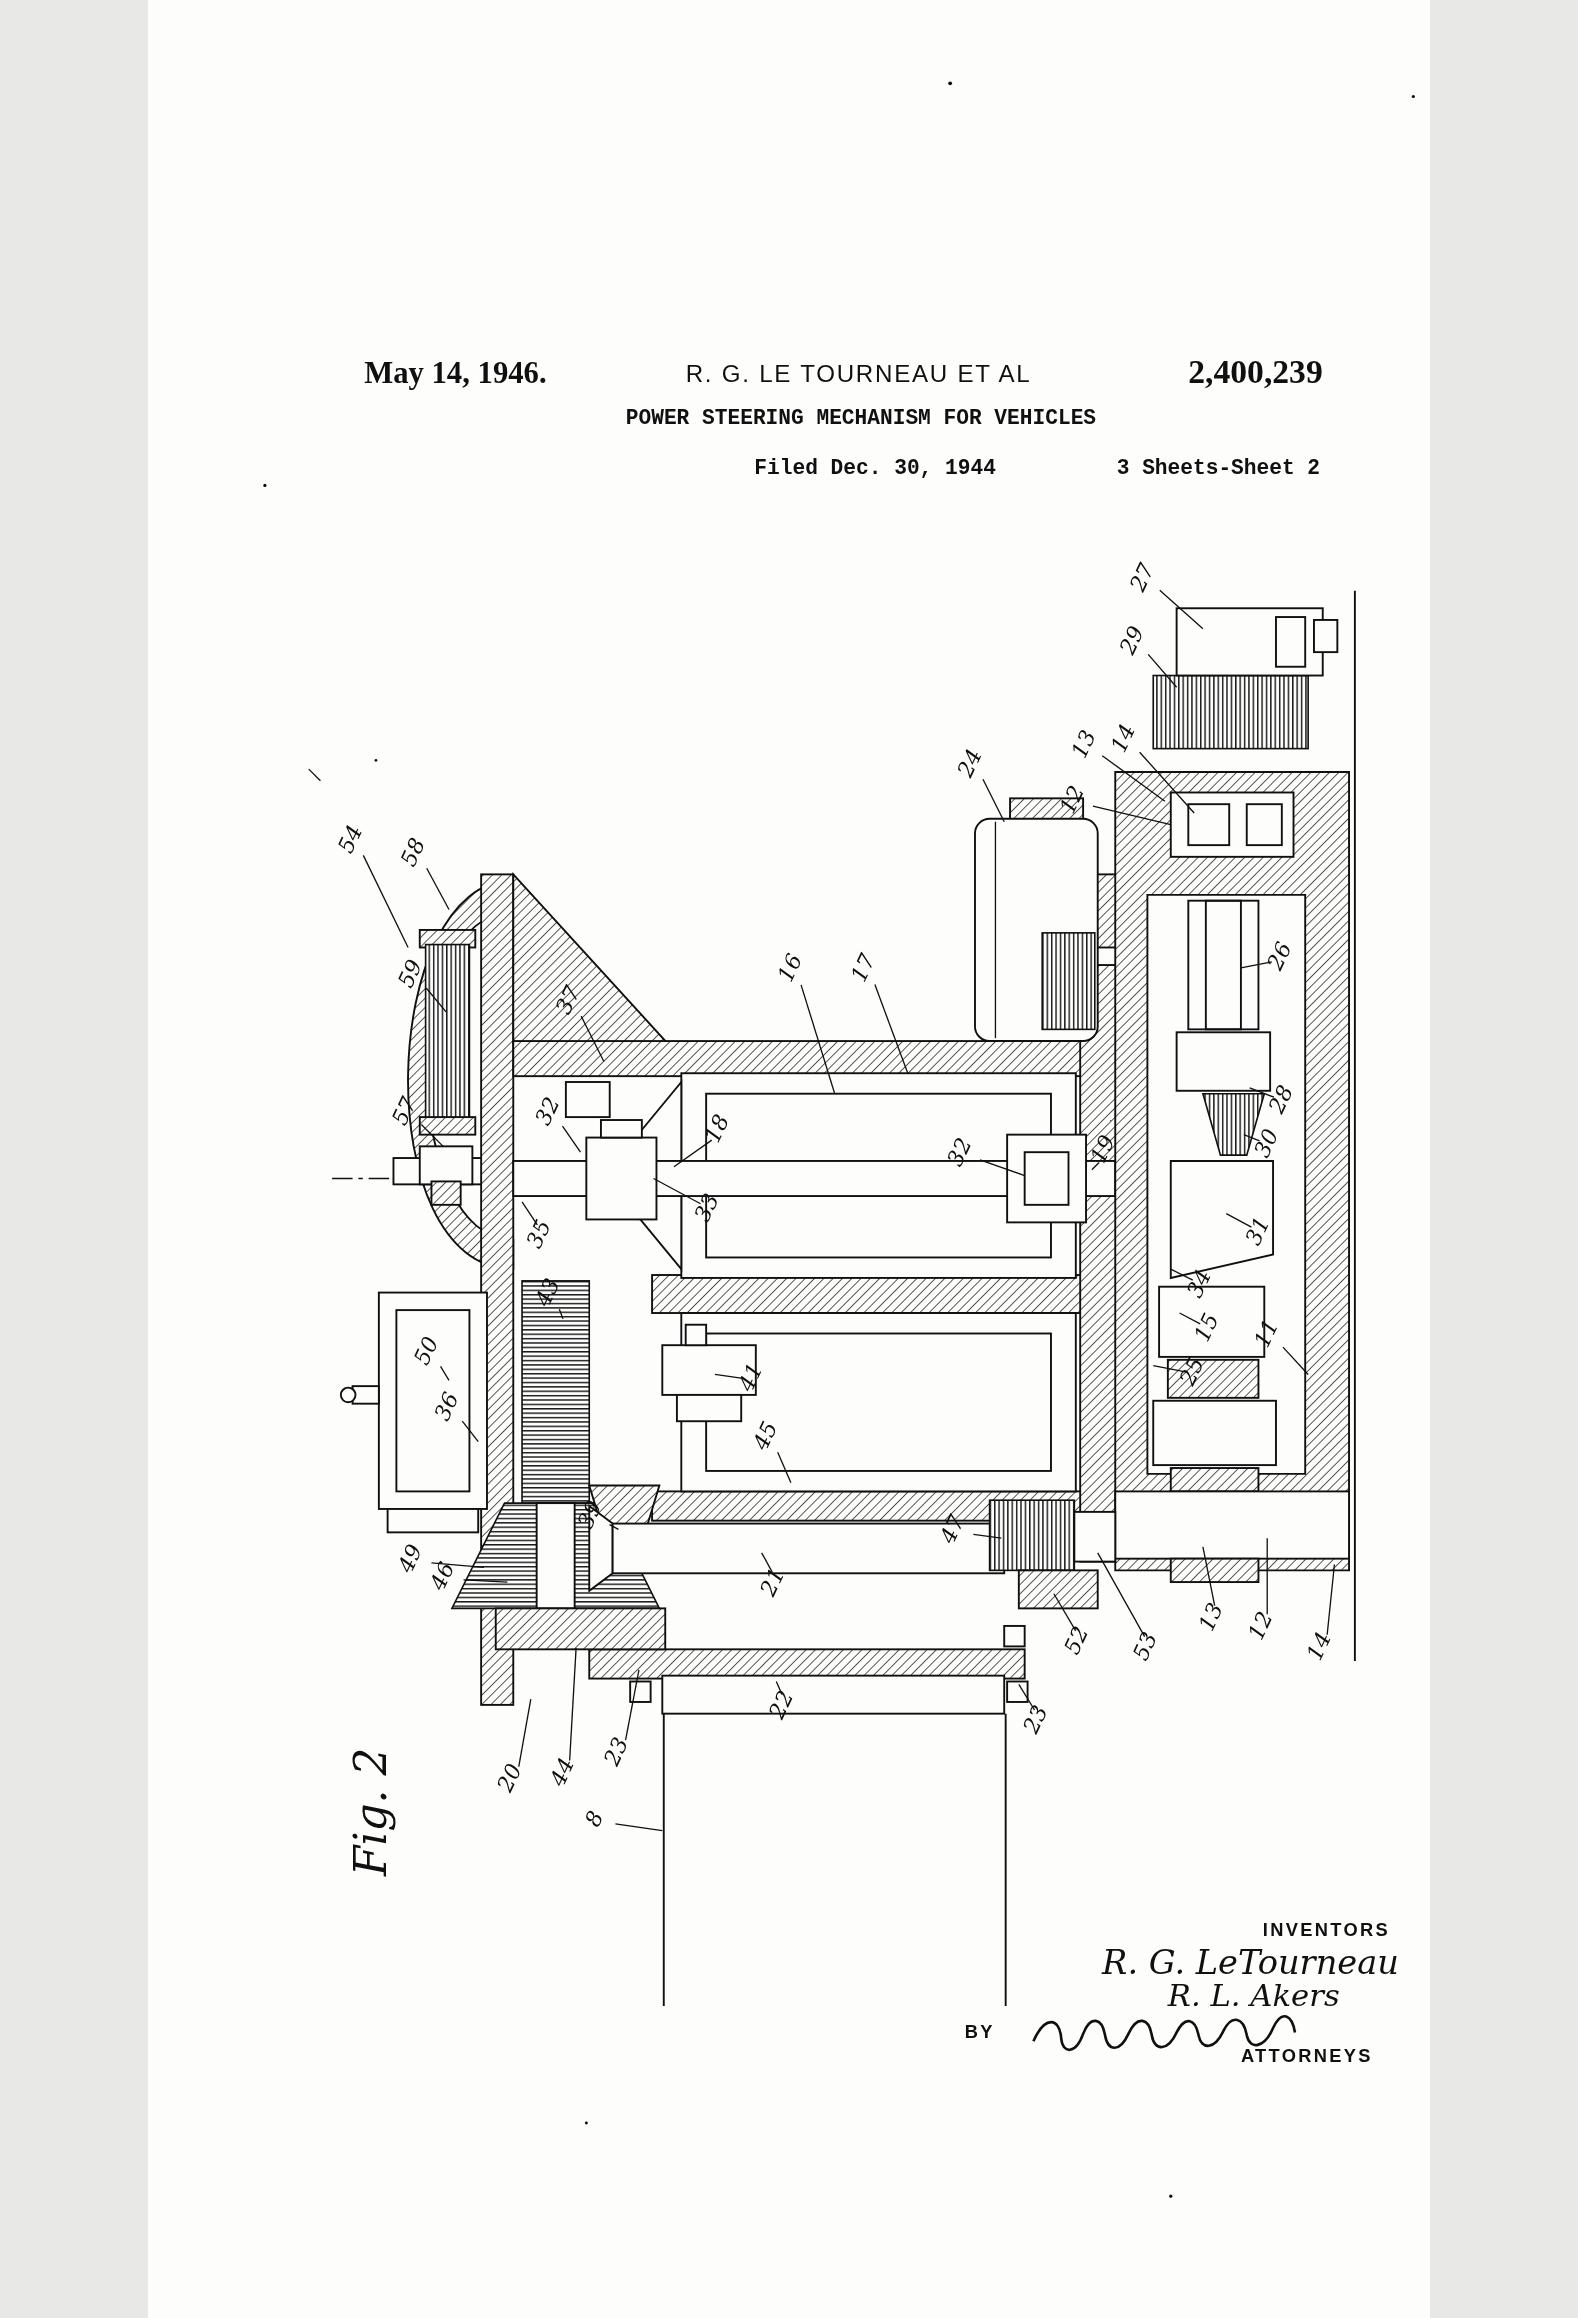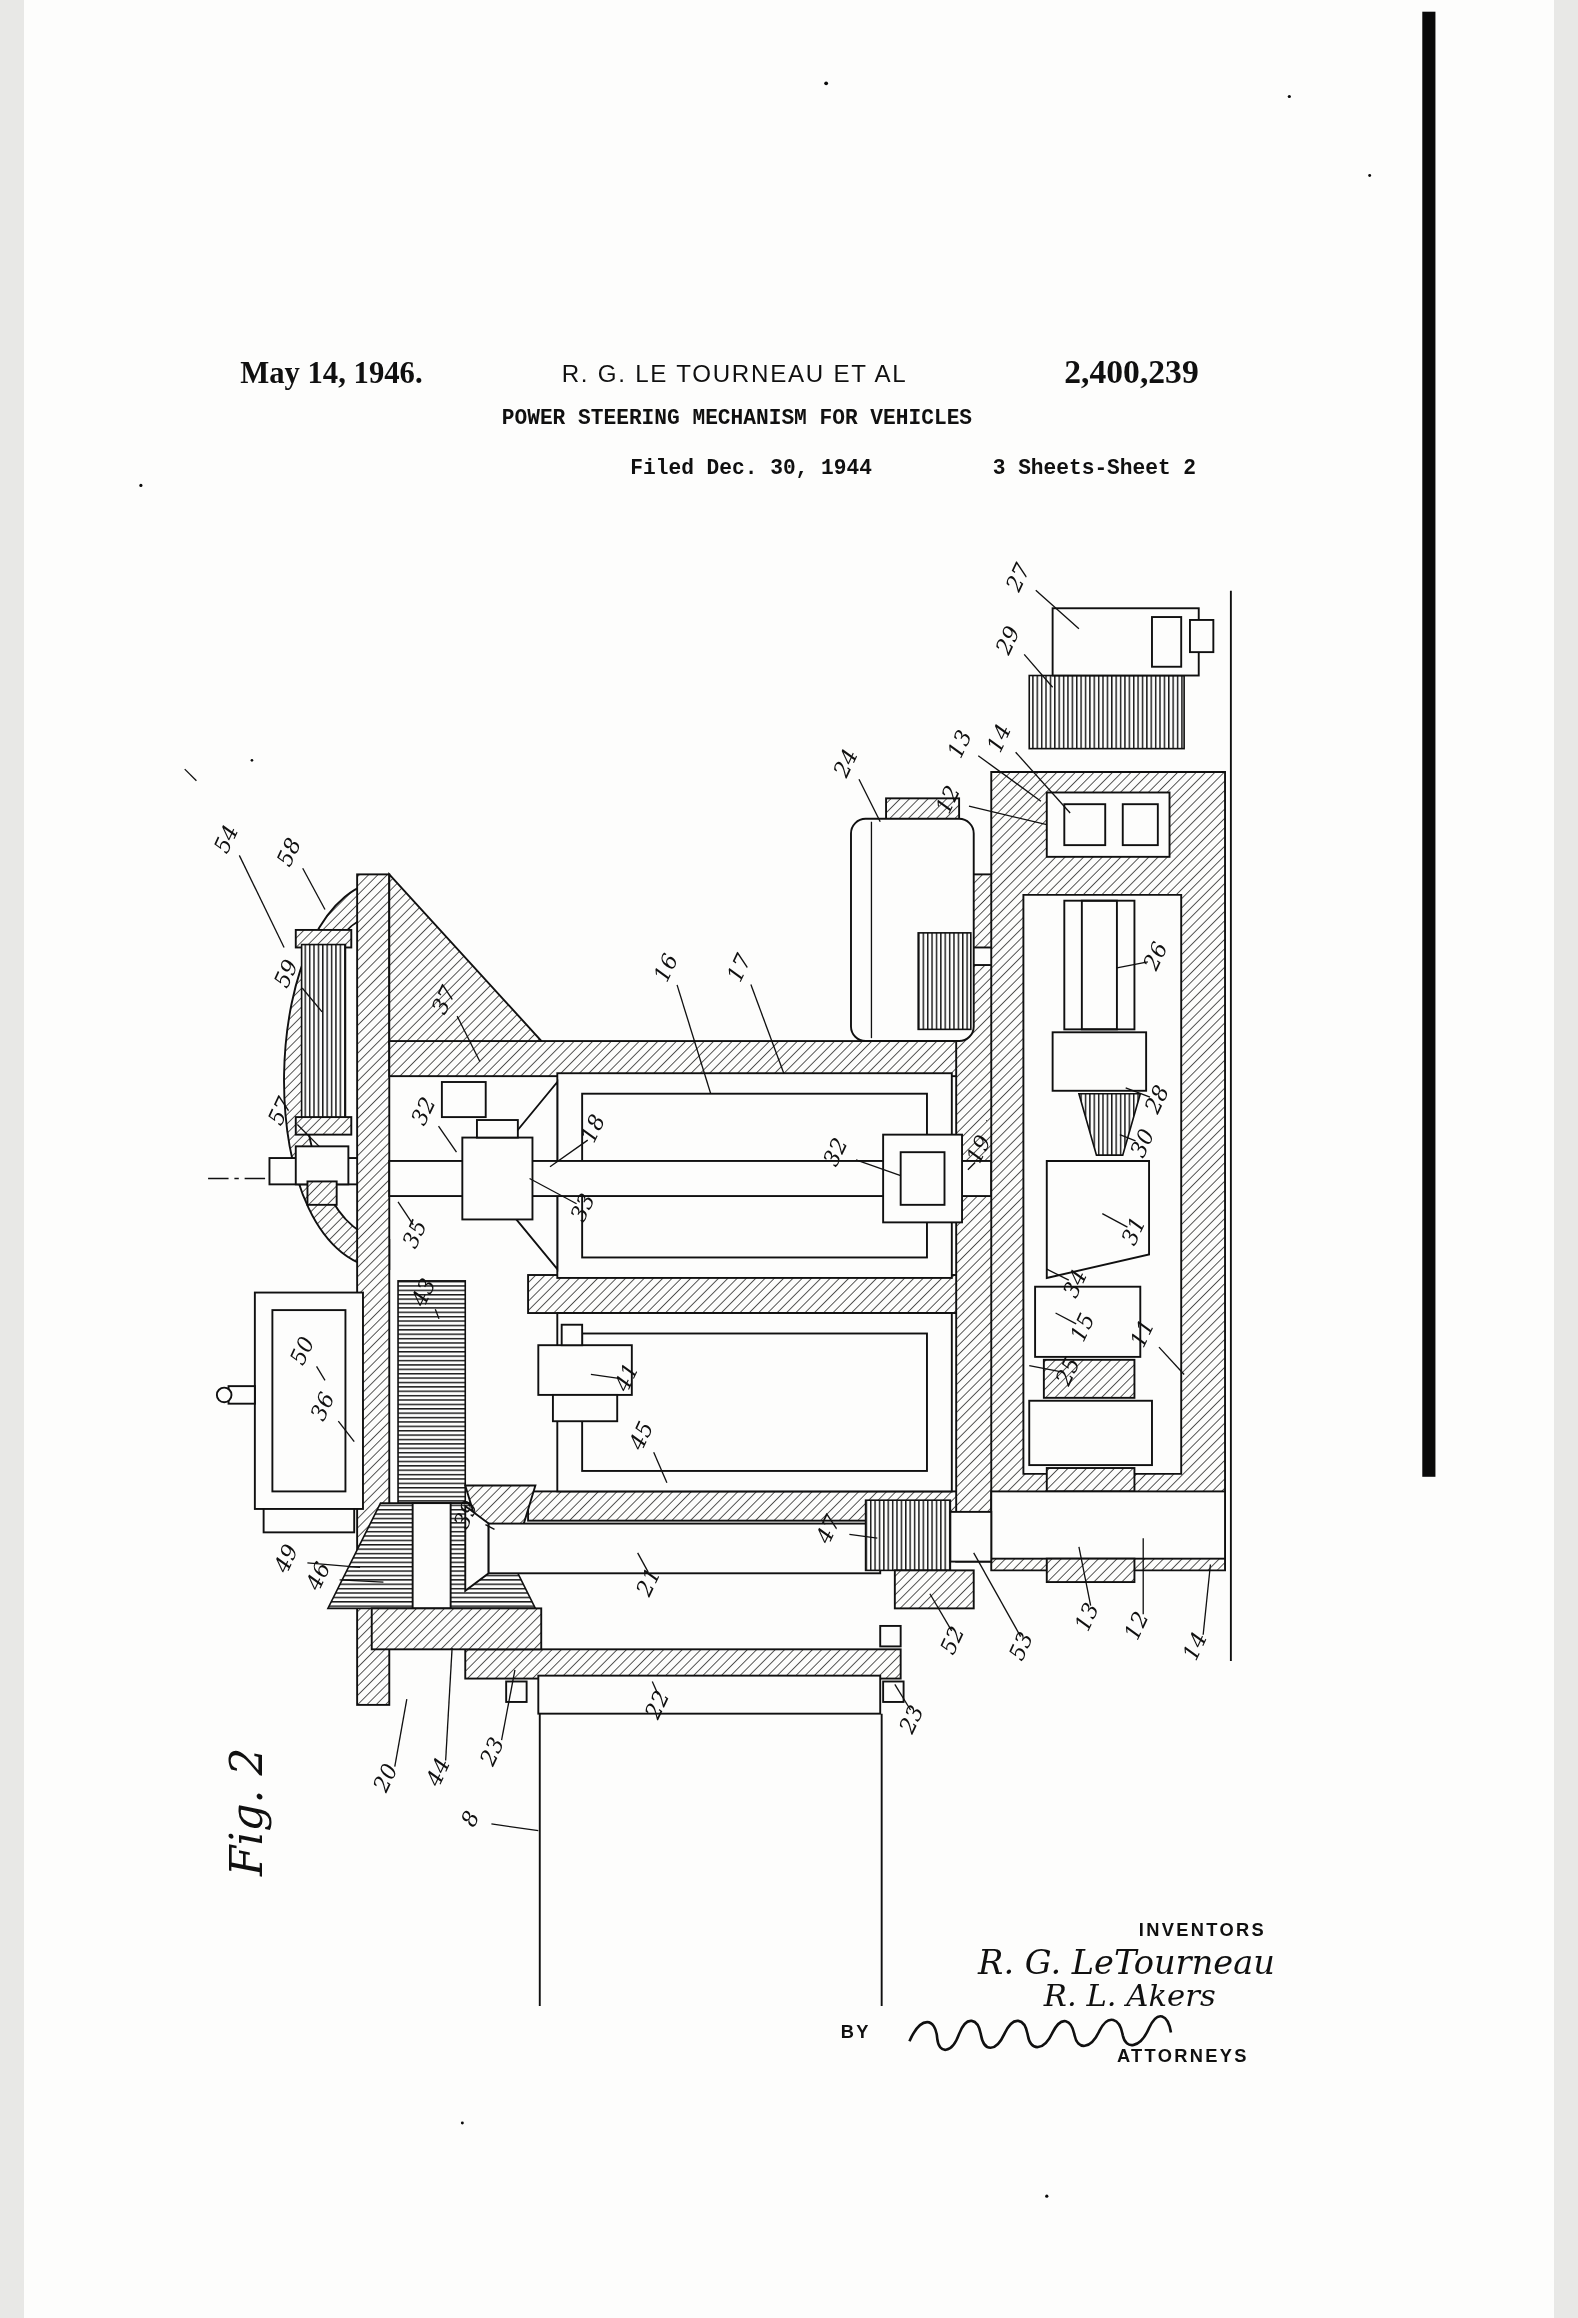--- a/index.html
+++ b/index.html
@@ -1,17 +1,17 @@
 <!DOCTYPE html>
 <html style="font-size:11px"><head>
 <meta charset="utf-8">
 <style>
   html,body{margin:0;padding:0;background:#e8e8e6;}
   .sheet{
-    position:relative;width:1530px;height:2319px;margin:0 auto;
+    position:relative;width:1282px;height:2319px;margin:0 auto;
     background:#fdfdfc;overflow:hidden;
   }
   .sheet svg{position:absolute;left:0;top:0;width:1578px;height:2319px;display:block;}
 
   
   text{fill:#101010;}
   .t-date       {font-family:"Liberation Serif",serif;font-weight:bold;font-size:21px;}
   .t-number     {font-family:"Liberation Serif",serif;font-weight:bold;font-size:23px;}
   .t-byline     {font-family:"Liberation Sans",sans-serif;font-size:16.5px;letter-spacing:1.2px;}
   .t-mono       {font-family:"Liberation Mono",monospace;font-weight:bold;font-size:14.5px;}

